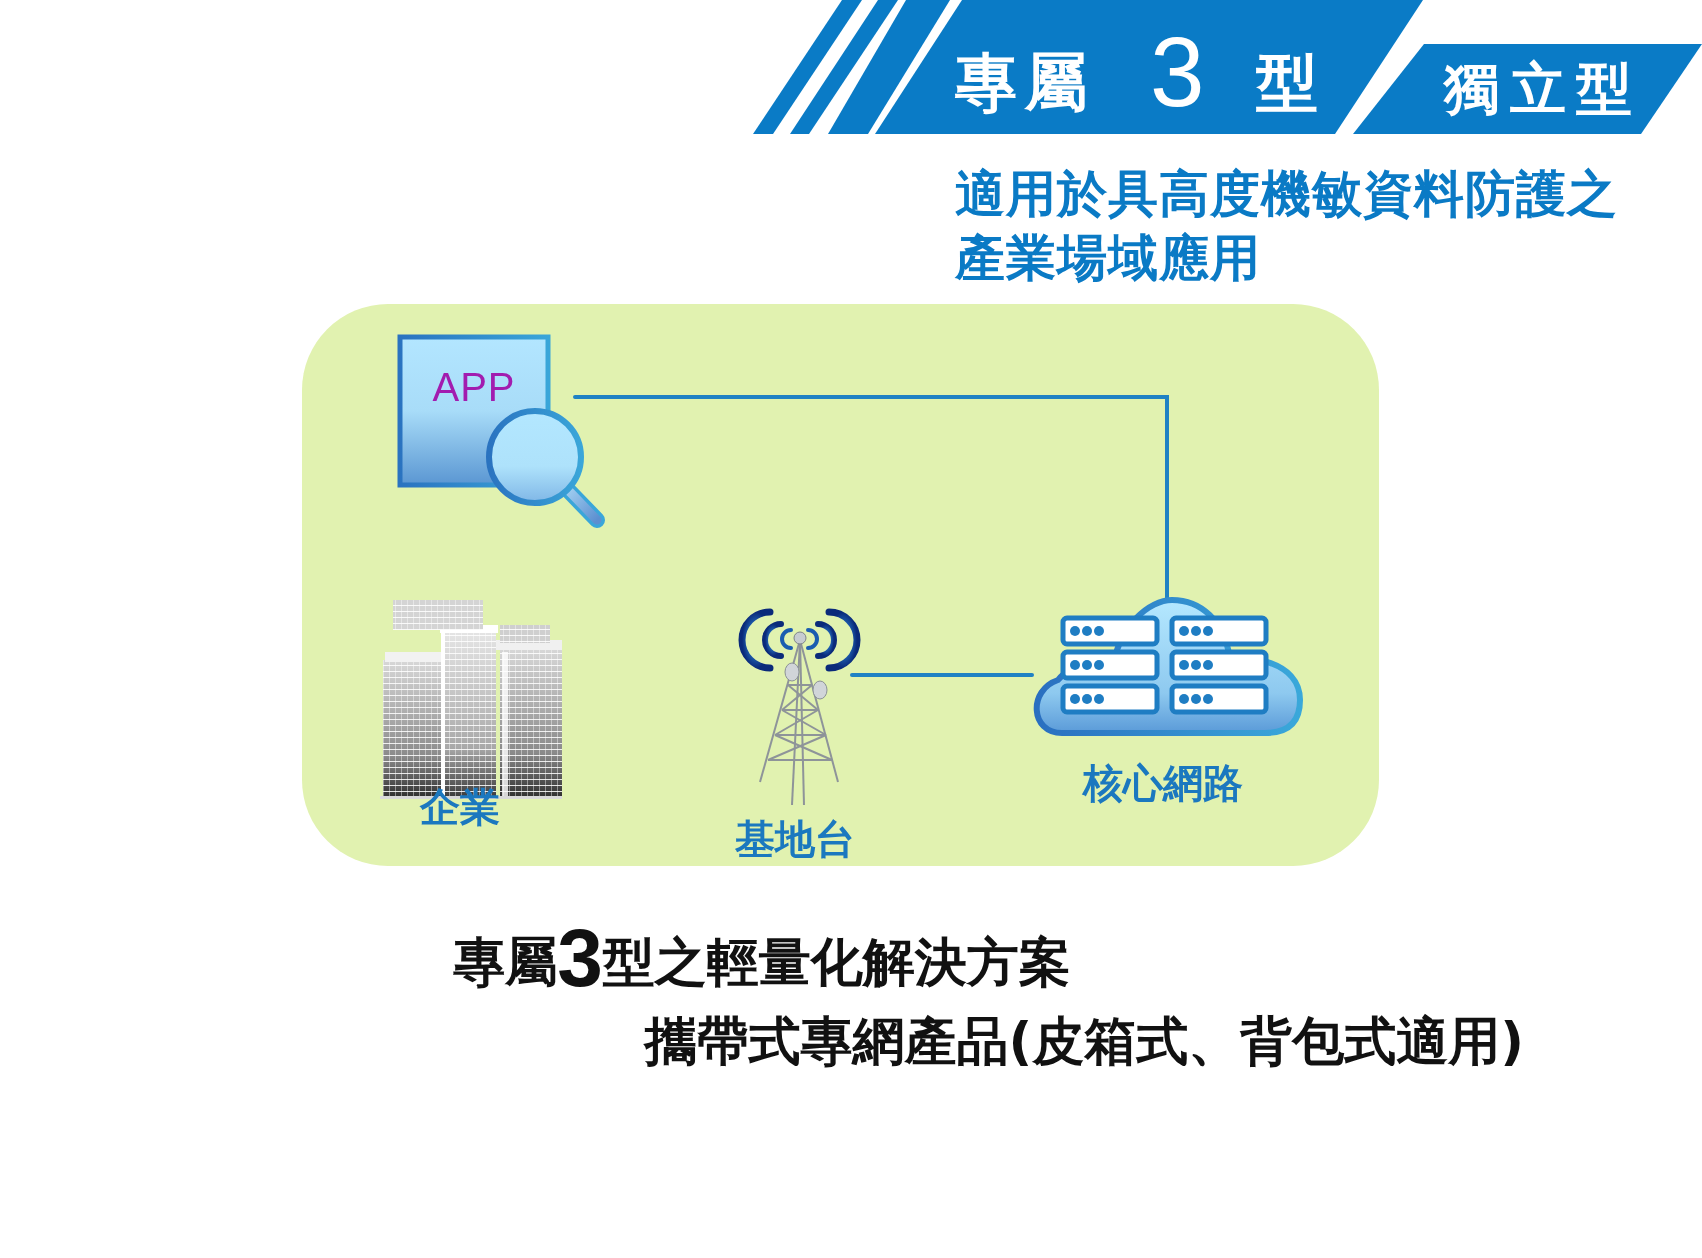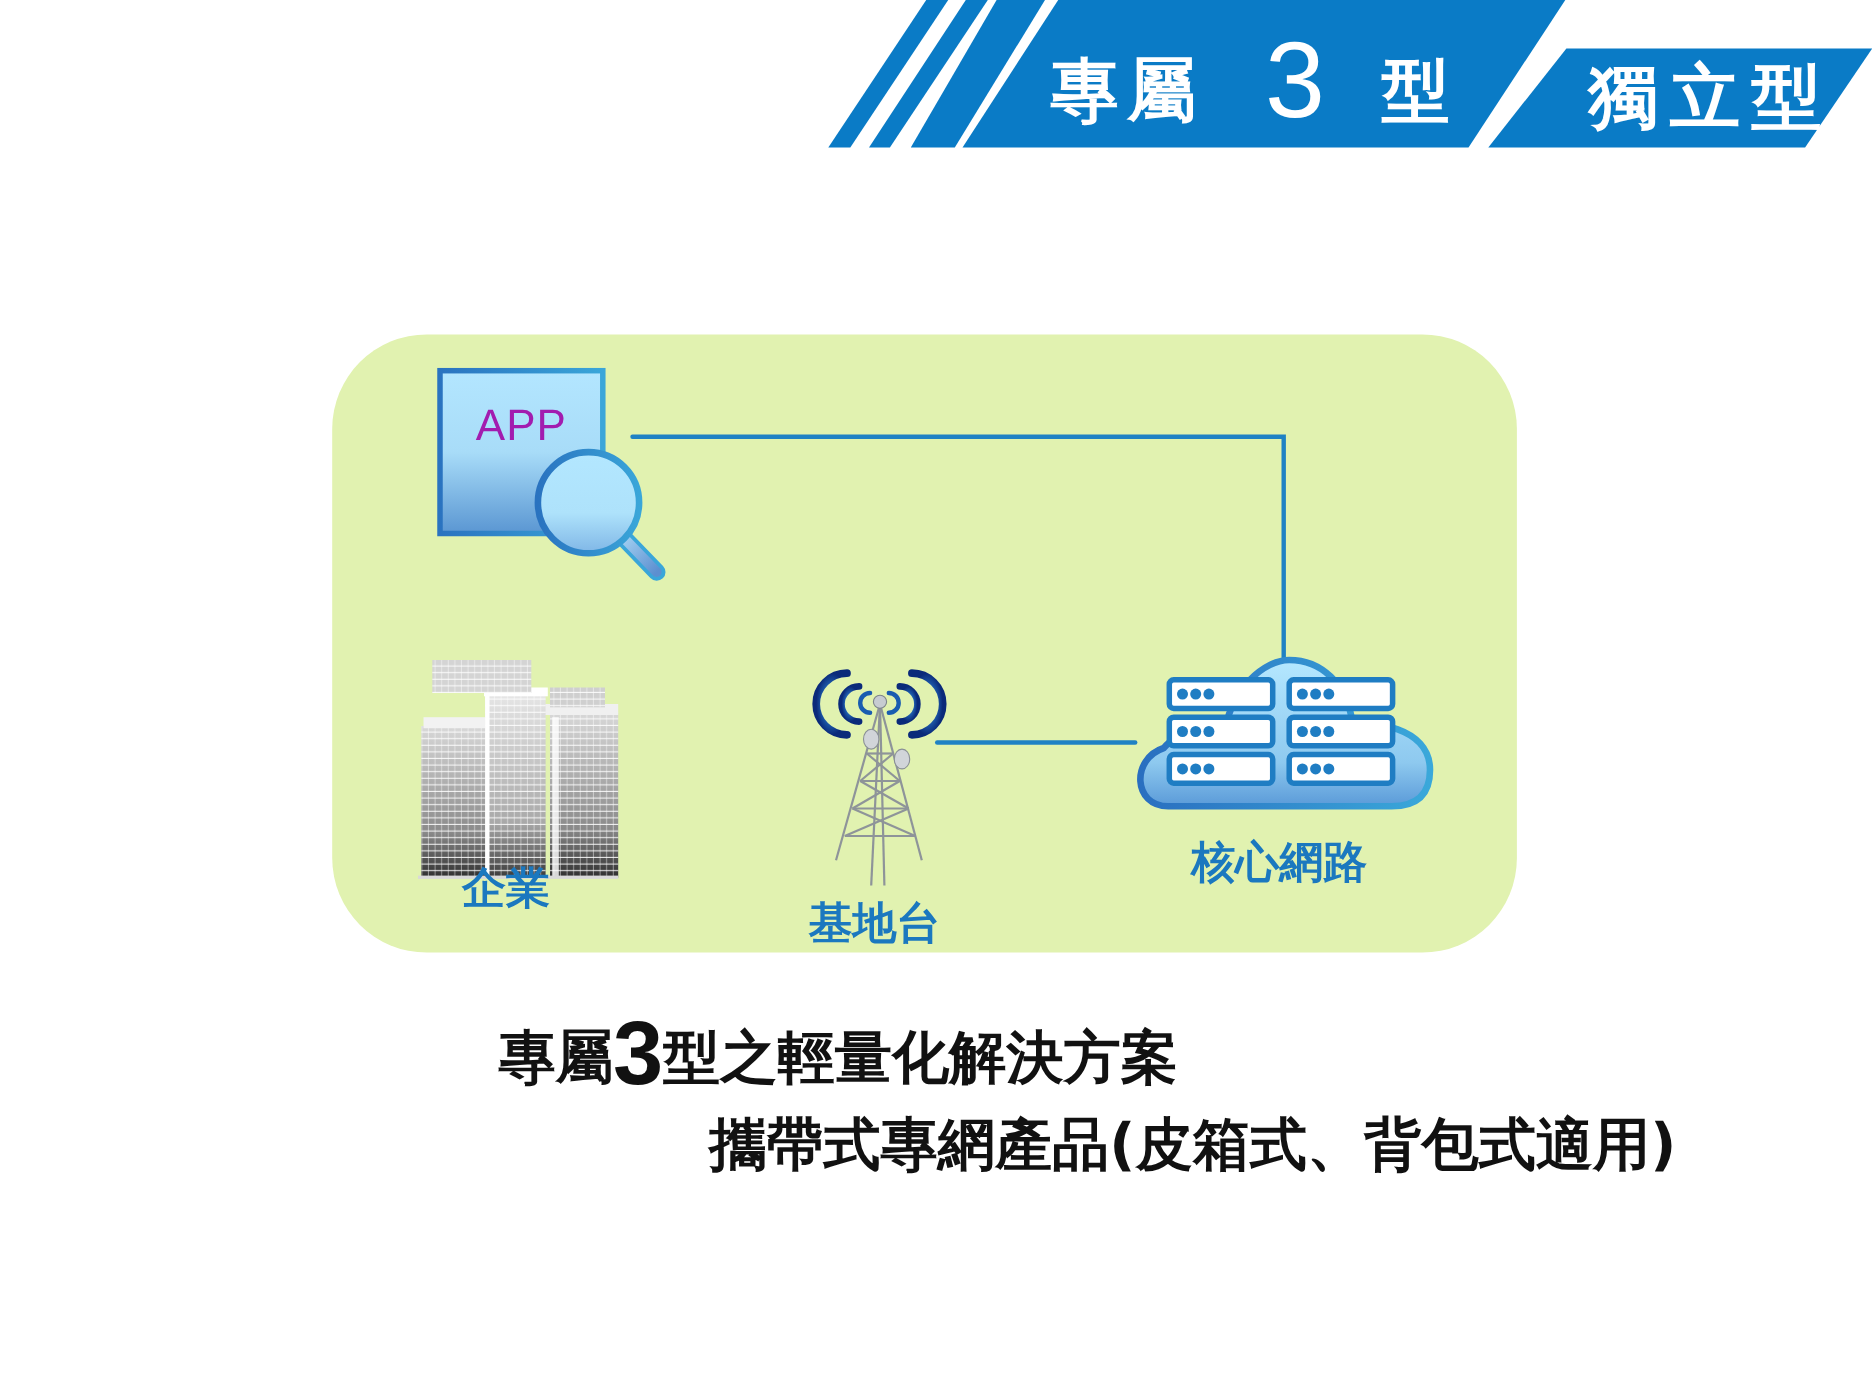--- a/index.html
+++ b/index.html
@@ -4,21 +4,21 @@
 <style>
   html, body { margin:0; padding:0; background:#ffffff; }
   body { width:1702px; height:1258px; position:relative; overflow:hidden;
          font-family:"DejaVu Sans","Liberation Sans",sans-serif; }
   .abs { position:absolute; }
   #banner-svg { position:absolute; left:0; top:0; }
   .banner-title { position:absolute; color:#ffffff; font-weight:bold; white-space:nowrap; }
   .bt-main1 { left:955px; top:46px; font-size:62px; letter-spacing:8px; line-height:74px; }
   .bt-num { left:1150px; top:16px; font-size:98px; font-family:"Liberation Sans",sans-serif; line-height:112px; font-weight:normal; }
   .bt-main2 { left:1256px; top:46px; font-size:62px; line-height:74px; }
-  .bt-sub { left:1444px; top:60px; font-size:64px; letter-spacing:10px; line-height:58px; }
+  .bt-sub { left:1444px; top:60px; font-size:56px; letter-spacing:10px; line-height:58px; }
   .subtitle { position:absolute; left:955px; top:162px; color:#0a7ac5; font-weight:bold;
               font-size:50px; line-height:64px; letter-spacing:1px; }
   .subtitle div { white-space:nowrap; }
   .panel { position:absolute; left:302px; top:304px; width:1077px; height:562px;
            background:#e1f2b0; border-radius:86px; }
   .node-label { position:absolute; color:#1b78bf; font-weight:bold; font-size:40px; white-space:nowrap;text-align:center; }
   .caption { position:absolute; left:0; width:1524px; text-align:center; color:#111111;
              font-weight:bold; white-space:nowrap; }
   .cap1 { top:918px; font-size:52px; line-height:80px; }
   .cap1 .big3 { font-size:82px; font-family:"Liberation Sans",sans-serif; vertical-align:-6px; }
@@ -36,20 +36,22 @@
     <polygon points="1424,44 1702,44 1641,134 1353,134"></polygon>
   </g>
 </svg>
 
 <div class="banner-title bt-main1">專屬</div>
 <div class="banner-title bt-num">3</div>
 <div class="banner-title bt-main2">型</div>
 <div class="banner-title bt-sub">獨立型</div>
 
 <div class="subtitle">
+  <div>適用於具高度機敏資料防護之</div>
+  <div>產業場域應用</div>
 </div>
 
 <div class="panel"></div>
 
 <svg class="abs" style="left:0;top:0;" width="1702" height="900">
   <defs>
     <linearGradient id="appGrad" x1="0" y1="0" x2="0" y2="1">
       <stop offset="0" stop-color="#b3e6ff"></stop>
       <stop offset="0.5" stop-color="#a8dcf8"></stop>
       <stop offset="1" stop-color="#5a96d2"></stop>

